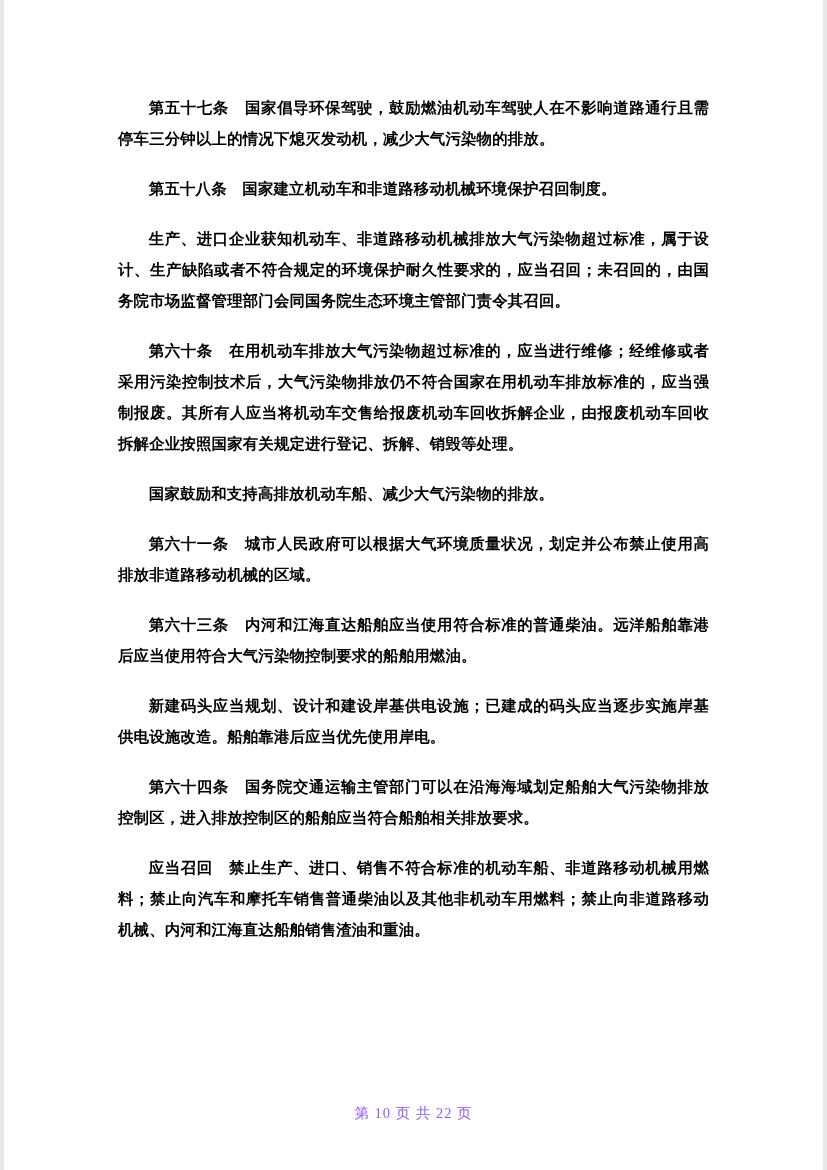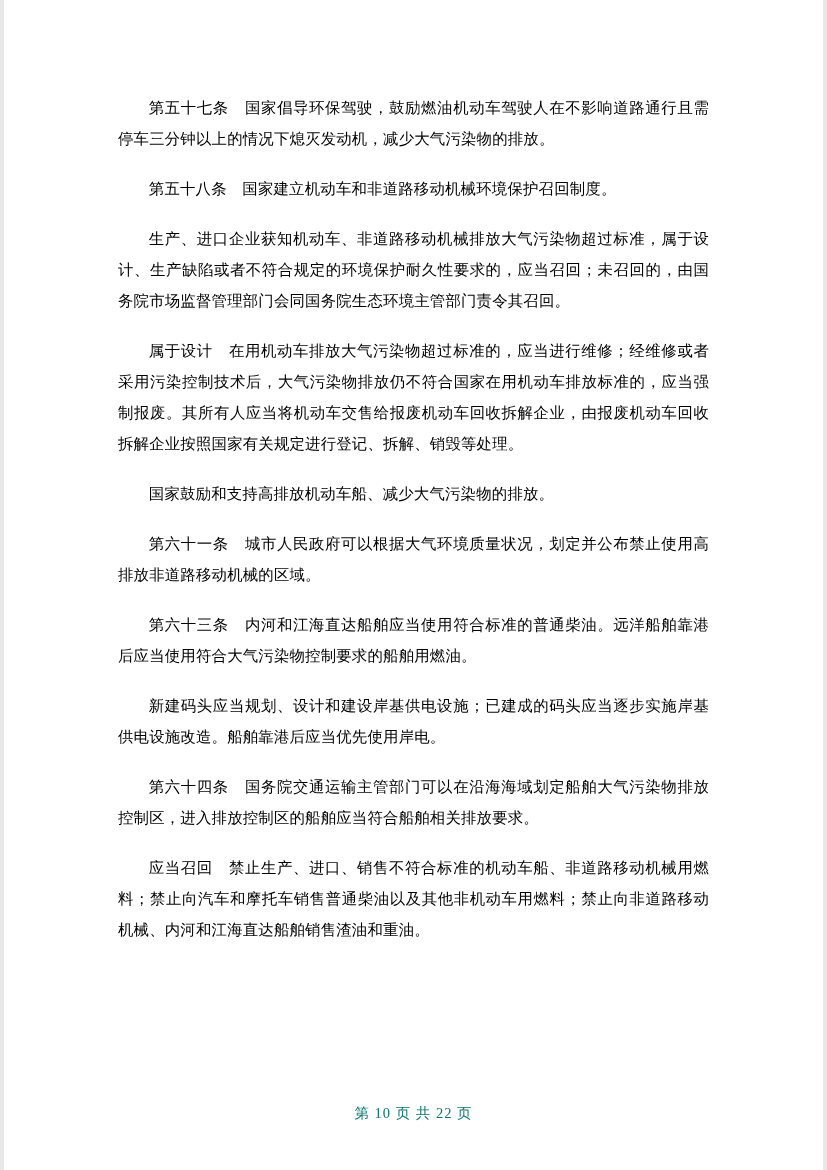--- a/index.html
+++ b/index.html
@@ -38,47 +38,48 @@
     top: 92px;
   }
   p.para {
     margin: 0 0 19px 0;
     font-size: 15.4px;
     line-height: 31px;
     color: #000000;
     text-align: justify;
     text-justify: inter-ideograph;
     letter-spacing: 0.2px;
+    font-weight: bold;
   }
   p.indent {
     text-indent: 2em;
   }
   .footer {
     position: absolute;
     left: 0;
     right: 0;
     bottom: 47px;
     text-align: center;
     font-size: 14.5px;
-    color: #0f766e;
+    color: #8b5cf6;
     letter-spacing: 1px;
   }
 </style>
 </head>
 <body>
 
 <div class="page">
   <div class="page-border-left"></div>
   <div class="page-border-right"></div>
 
   <div class="content">
     <p class="para indent">第五十七条　国家倡导环保驾驶，鼓励燃油机动车驾驶人在不影响道路通行且需停车三分钟以上的情况下熄灭发动机，减少大气污染物的排放。</p>
     <p class="para indent">第五十八条　国家建立机动车和非道路移动机械环境保护召回制度。</p>
     <p class="para indent">生产、进口企业获知机动车、非道路移动机械排放大气污染物超过标准，属于设计、生产缺陷或者不符合规定的环境保护耐久性要求的，应当召回；未召回的，由国务院市场监督管理部门会同国务院生态环境主管部门责令其召回。</p>
-    <p class="para indent">属于设计　在用机动车排放大气污染物超过标准的，应当进行维修；经维修或者采用污染控制技术后，大气污染物排放仍不符合国家在用机动车排放标准的，应当强制报废。其所有人应当将机动车交售给报废机动车回收拆解企业，由报废机动车回收拆解企业按照国家有关规定进行登记、拆解、销毁等处理。</p>
+    <p class="para indent">第六十条　在用机动车排放大气污染物超过标准的，应当进行维修；经维修或者采用污染控制技术后，大气污染物排放仍不符合国家在用机动车排放标准的，应当强制报废。其所有人应当将机动车交售给报废机动车回收拆解企业，由报废机动车回收拆解企业按照国家有关规定进行登记、拆解、销毁等处理。</p>
     <p class="para indent">国家鼓励和支持高排放机动车船、减少大气污染物的排放。</p>
     <p class="para indent">第六十一条　城市人民政府可以根据大气环境质量状况，划定并公布禁止使用高排放非道路移动机械的区域。</p>
     <p class="para indent">第六十三条　内河和江海直达船舶应当使用符合标准的普通柴油。远洋船舶靠港后应当使用符合大气污染物控制要求的船舶用燃油。</p>
     <p class="para indent">新建码头应当规划、设计和建设岸基供电设施；已建成的码头应当逐步实施岸基供电设施改造。船舶靠港后应当优先使用岸电。</p>
     <p class="para indent">第六十四条　国务院交通运输主管部门可以在沿海海域划定船舶大气污染物排放控制区，进入排放控制区的船舶应当符合船舶相关排放要求。</p>
     <p class="para indent">应当召回　禁止生产、进口、销售不符合标准的机动车船、非道路移动机械用燃料；禁止向汽车和摩托车销售普通柴油以及其他非机动车用燃料；禁止向非道路移动机械、内河和江海直达船舶销售渣油和重油。</p>
   </div>
 
   <div class="footer">
     <span>第 10 页 共 22 页</span>

